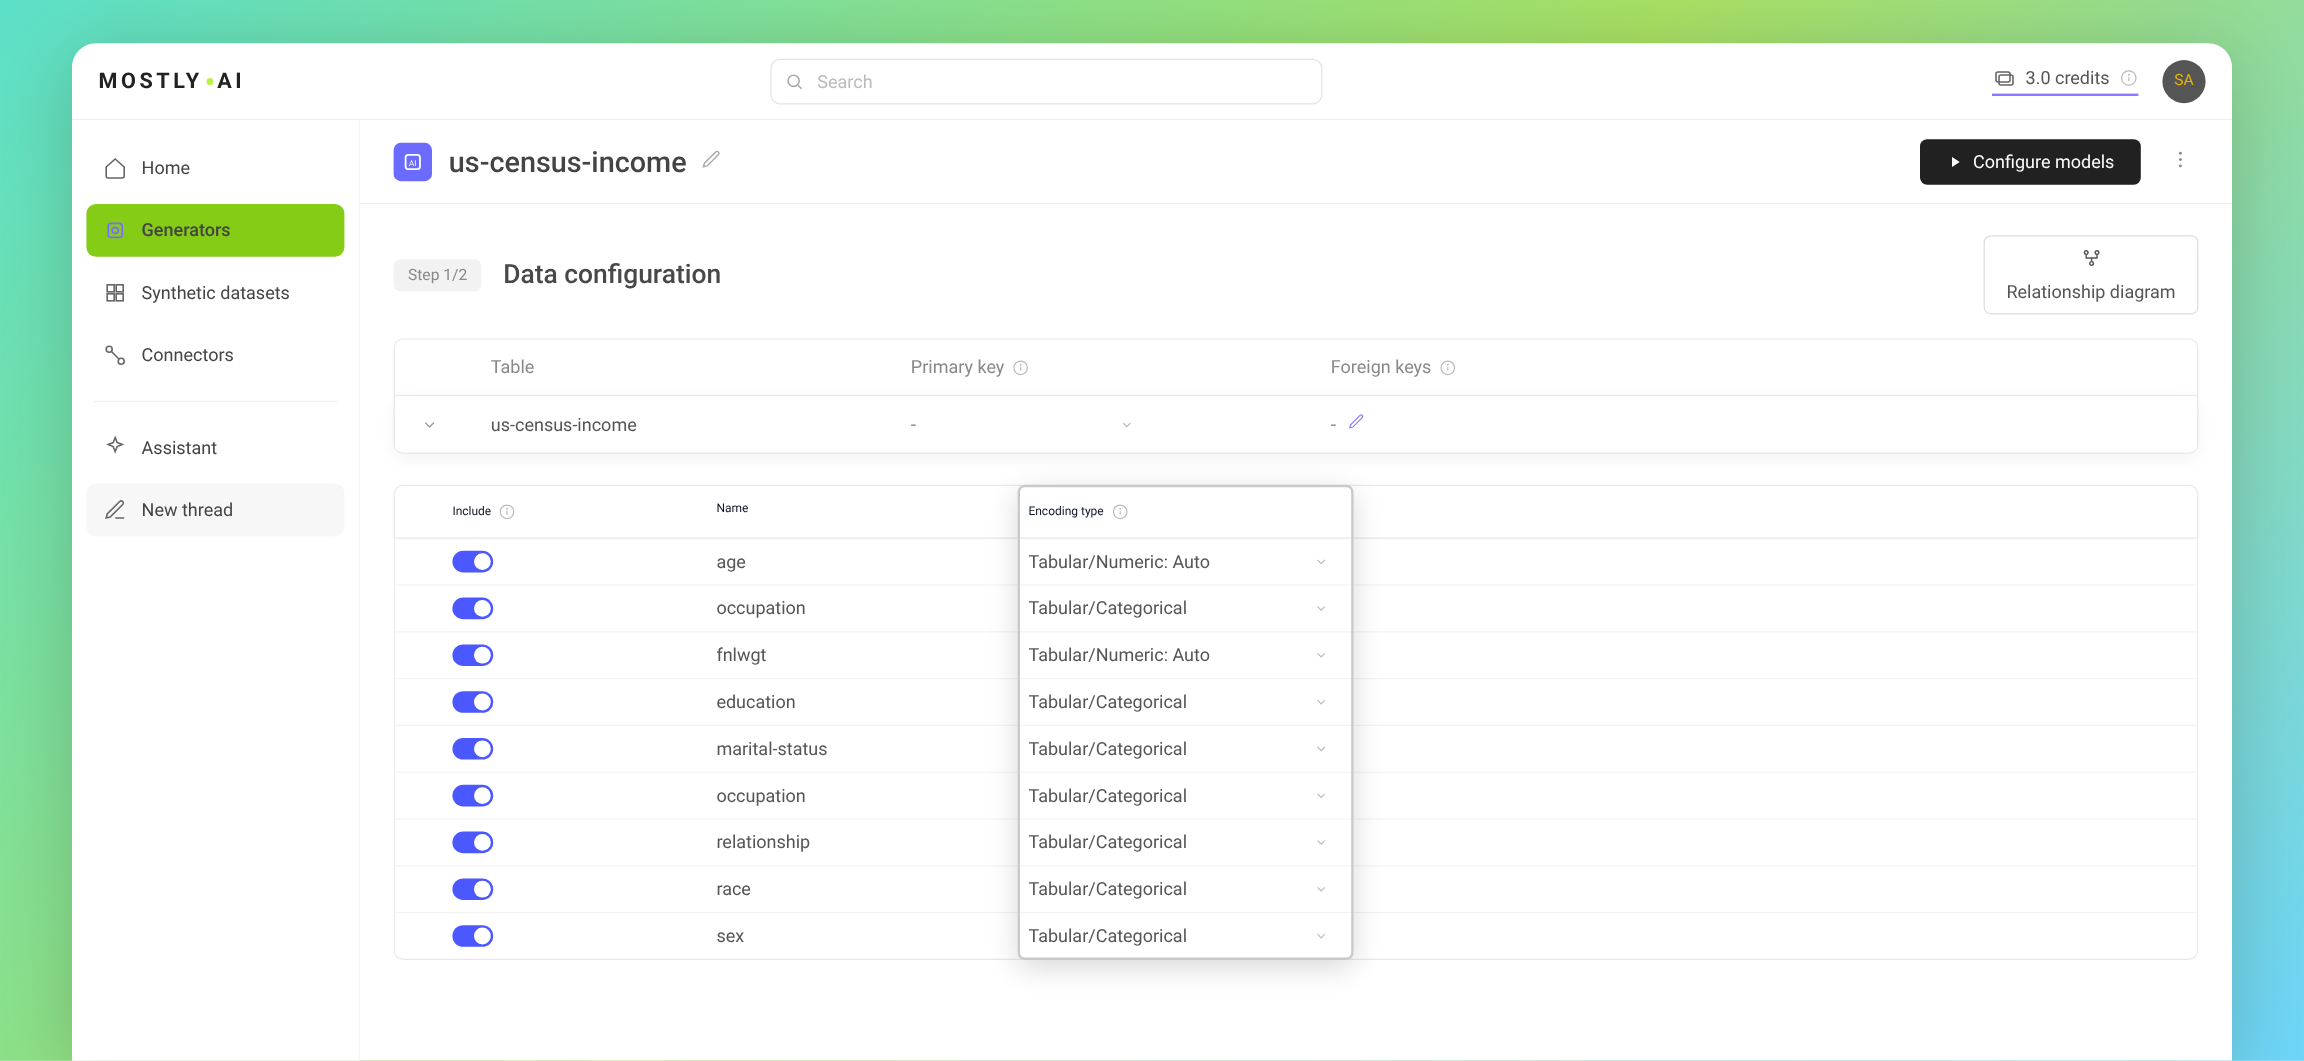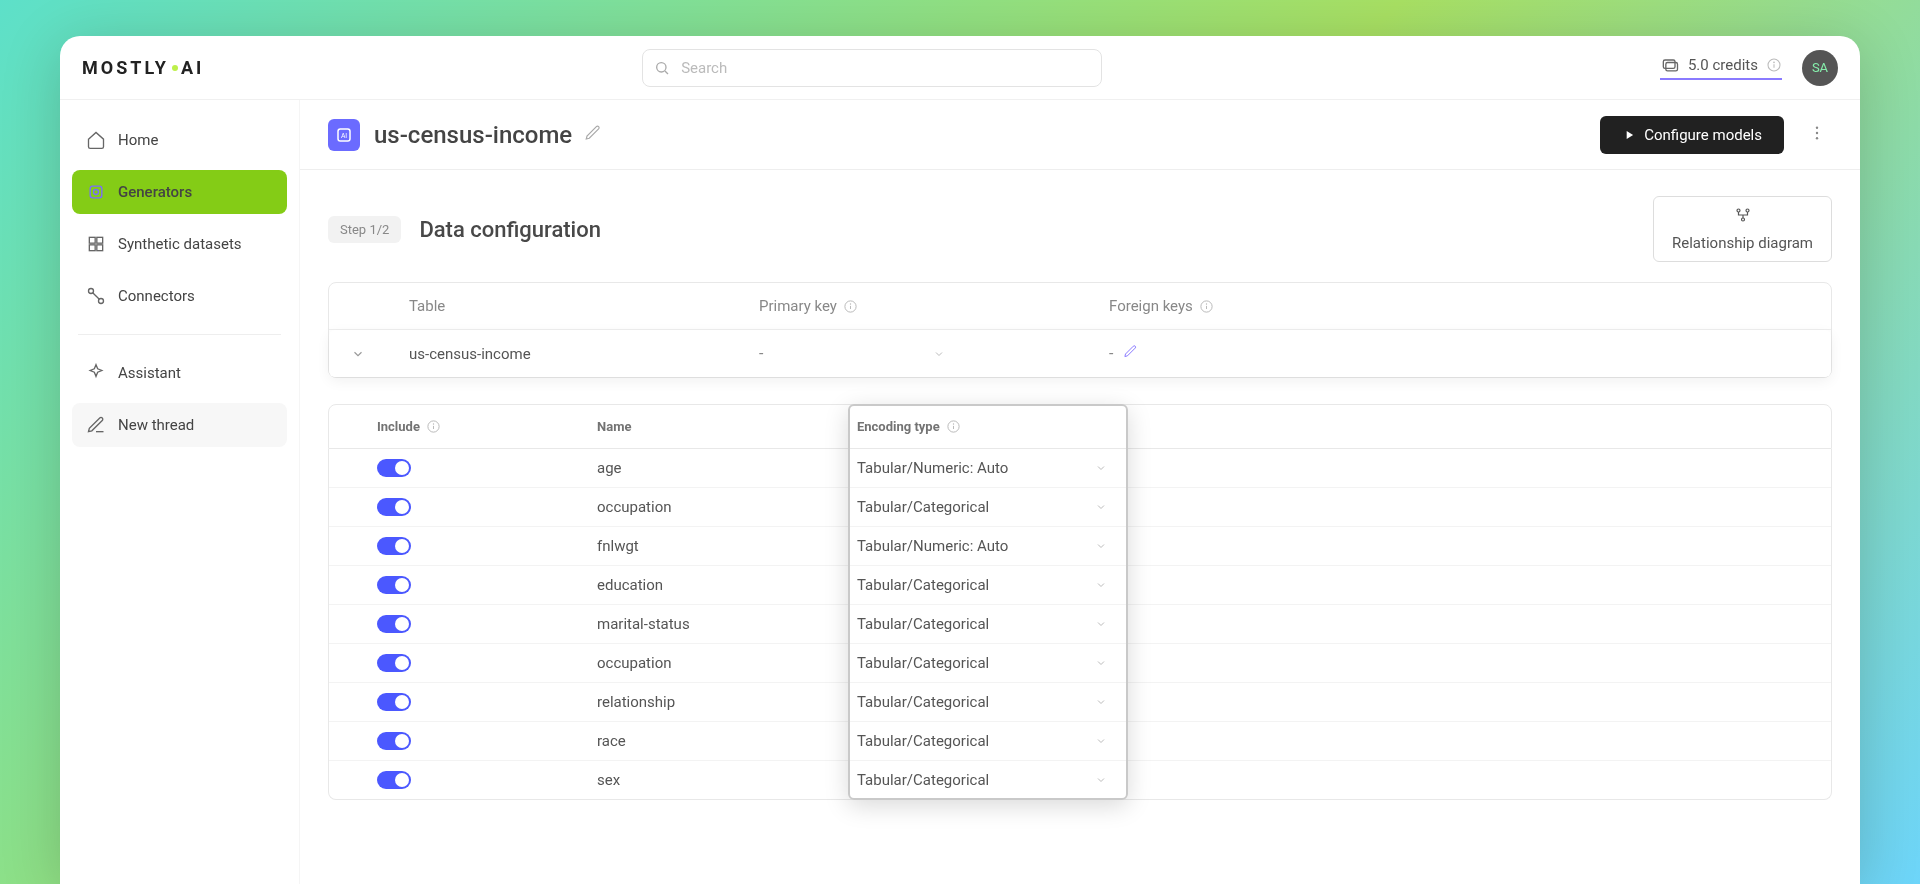--- a/index.html
+++ b/index.html
@@ -64,21 +64,21 @@
   .credits-wrap {
     display: flex; align-items: center; gap: 8px;
     color: #555; font-size: 15px;
     border-bottom: 2px solid #8a7aff;
     padding-bottom: 3px;
   }
   .avatar {
     width: 36px; height: 36px;
     border-radius: 50%;
     background: #555;
-    color: #86efac;
+    color: #eab308;
     display: flex; align-items: center; justify-content: center;
     font-size: 13px; margin-left: 20px;
   }
   
   .body {
     display: flex;
     flex: 1;
     min-height: 0;
   }
   .sidebar {
@@ -203,26 +203,25 @@
   .td-fk { flex: 1; display: flex; align-items: center; gap: 10px; color: #888; }
   .mini-select-chevron { color:#bbb; }
   
   .columns-panel {
     margin-top: 26px;
     position: relative;
   }
   .columns-header {
     display: flex;
     padding: 14px 22px 14px 48px;
-    color: #737373;
-    font-size: 13px;
+    color: #0f172a;
+    font-size: 10px;
     border: 1px solid #e8e8e8;
     border-radius: 8px 8px 0 0;
     background:#fff;
-    font-weight:bold;
   }
   .col-include { flex: 0 0 220px; display:flex; align-items:center; gap:6px; }
   .col-name { flex: 0 0 260px; }
   .col-enc { flex: 0 0 270px; display:flex; align-items:center; gap:6px; }
   .rows-container {
     border: 1px solid #e8e8e8;
     border-top: none;
     border-radius: 0 0 8px 8px;
   }
   .col-row {
@@ -284,21 +283,21 @@
           <circle cx="11" cy="11" r="7"></circle>
           <line x1="21" y1="21" x2="16.5" y2="16.5"></line>
         </svg>
       <input class="search" placeholder="Search" style="">
     </div>
     <div class="credits-wrap">
       <svg class="icon" viewBox="0 0 24 24" fill="none" stroke="currentColor" stroke-width="1.6">
           <rect x="4" y="6" width="14" height="10" rx="2"></rect>
           <rect x="7" y="9" width="14" height="10" rx="2"></rect>
         </svg>
-      <span>5.0 credits</span>
+      <span>3.0 credits</span>
       <svg class="icon info-icon" viewBox="0 0 24 24" fill="none" stroke="currentColor" stroke-width="1.6" style="width:16px;height:16px;">
           <circle cx="12" cy="12" r="9"></circle>
           <line x1="12" y1="11" x2="12" y2="16"></line>
           <circle cx="12" cy="8" r="0.5" fill="currentColor"></circle>
         </svg>
     </div>
     <div class="avatar">
       <span>SA</span>
     </div>
   </div>

